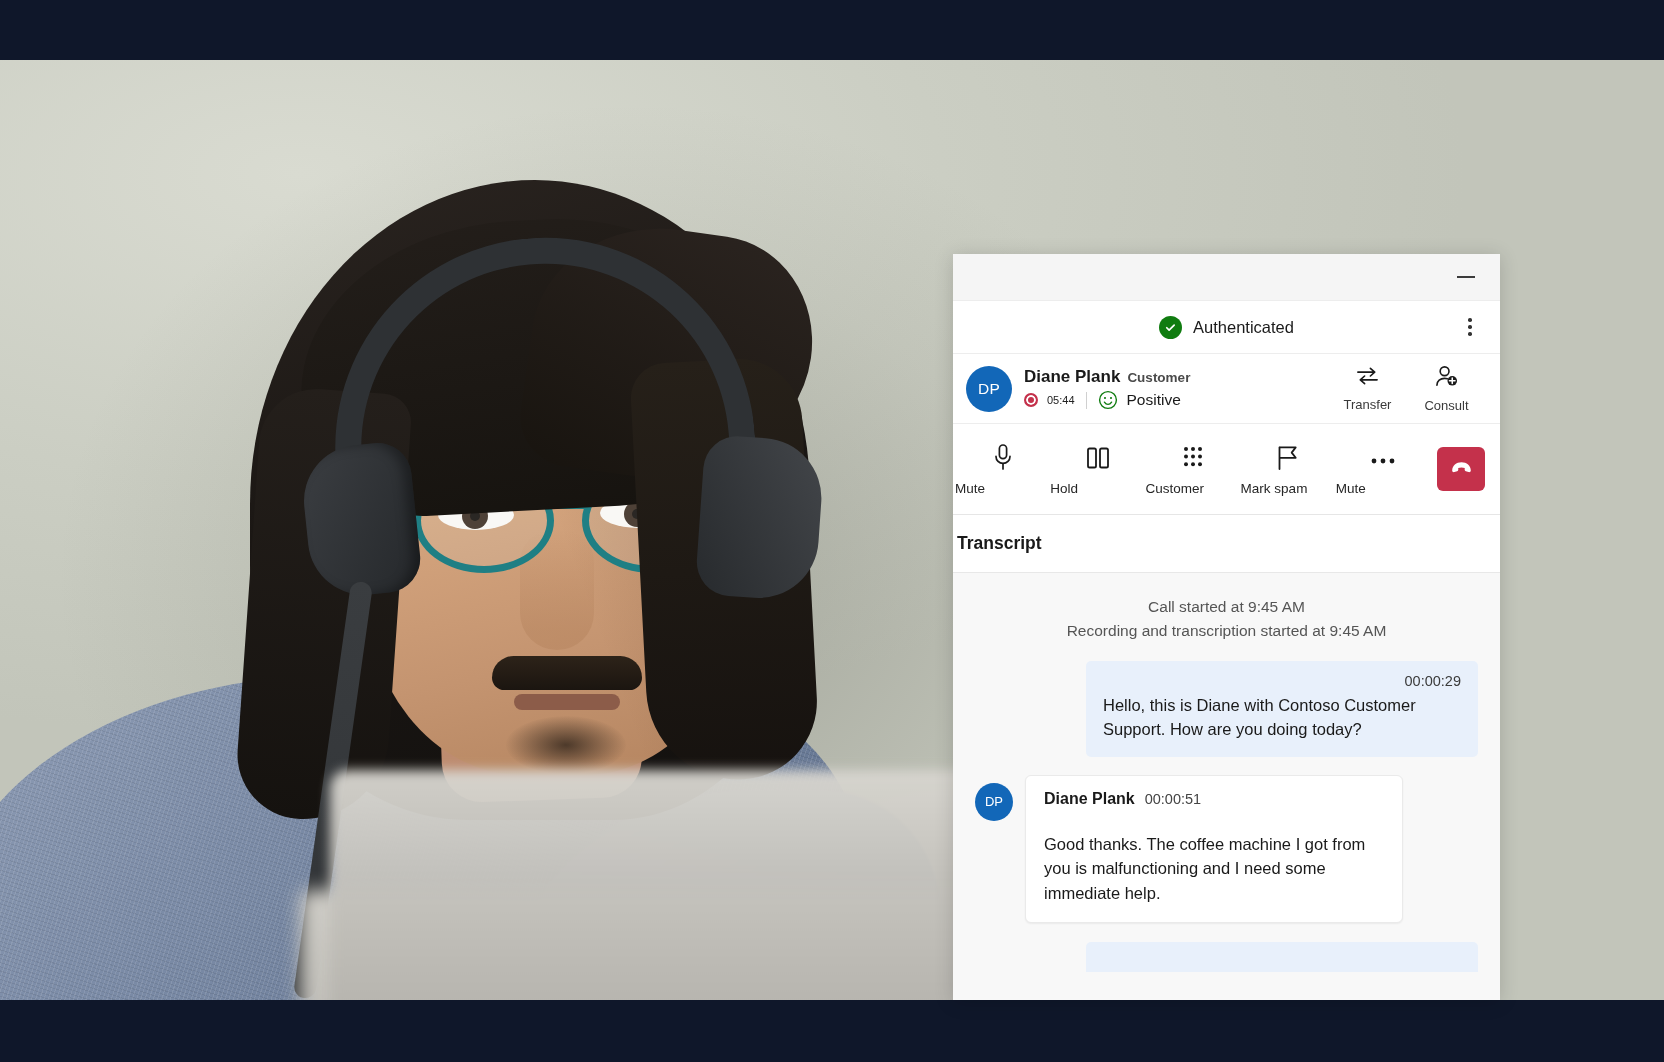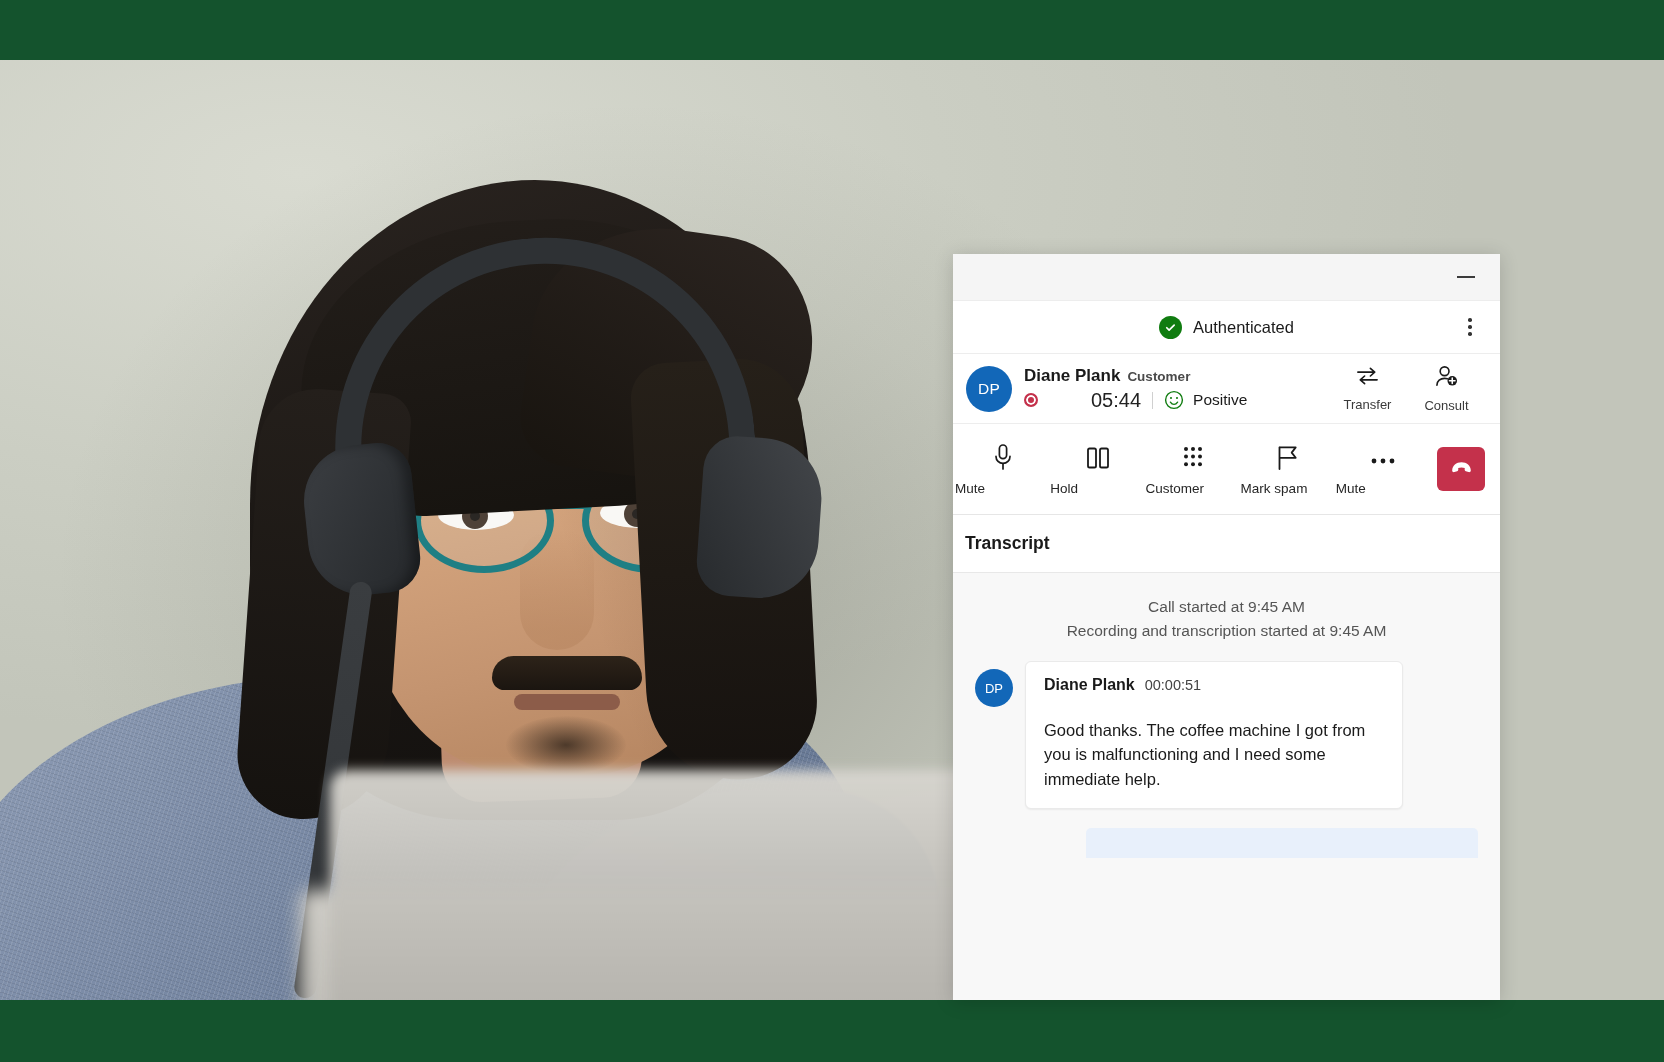--- a/index.html
+++ b/index.html
@@ -3,21 +3,21 @@
 <meta charset="utf-8">
 <style>
   * { box-sizing: border-box; margin: 0; padding: 0; }
   html, body {
     width: 1664px; height: 1062px;
     background: #ffffff;
     font-family: "Liberation Sans", sans-serif;
     overflow: hidden;
   }
 
-  #stage { position: relative; width: 1664px; height: 1062px; background: #14532d; }
+  #stage { position: relative; width: 1664px; height: 1062px; background: #0f172a; }
 
   
   .photo {
     position: absolute;
     left: 0; top: 60px;
     width: 1664px; height: 940px;
     overflow: hidden;
     background: #cfd2c8;
   }
   .wall {
@@ -260,21 +260,21 @@
   .contact-info { margin-left: 12px; flex: 1 1 auto; min-width: 0; }
   .name-line { display: flex; align-items: baseline; gap: 7px; }
   .c-name { font-size: 17px; font-weight: bold; color: #1a1a1a; }
   .c-role { font-size: 13.5px; color: #4a4a4a; font-weight: bold; }
   .meta-line { display: flex; align-items: center; gap: 9px; margin-top: 3px; }
   .rec-dot {
     width: 14px; height: 14px; border-radius: 50%;
     border: 2.5px solid #c4314b; background: #c4314b;
     box-shadow: inset 0 0 0 2px #fff;
   }
-  .timer { font-size: 20px; color: #222; margin-left: 44px; }
+  .timer { font-size: 11px; color: #222; }
   .meta-sep { width: 1px; height: 17px; background: #d0d0d0; margin: 0 2px; }
   .sent-emoji { width: 20px; height: 20px; }
   .sent-text { font-size: 15.5px; color: #1a1a1a; }
 
   .hdr-actions { display: flex; gap: 0; flex: 0 0 auto; }
   .hdr-act {
     width: 79px; display: flex; flex-direction: column; align-items: center;
     gap: 6px; cursor: pointer;
   }
   .hdr-act .lbl { font-size: 13px; color: #3a3a3a; }
@@ -291,21 +291,21 @@
   .act .lbl { font-size: 13.5px; color: #262626; }
   .act .ico { height: 30px; display: flex; align-items: flex-end; justify-content: center; }
   .endcall {
     width: 48px; height: 44px; background: #c4314b; border-radius: 6px;
     display: flex; align-items: center; justify-content: center;
     margin-right: 9px; margin-left: 6px; cursor: pointer; flex: 0 0 auto;
   }
 
   .transcript-hdr {
     height: 58px; background: #fff; border-bottom: 1px solid #e8e8e8;
-    display: flex; align-items: center; padding-left: 12px;
+    display: flex; align-items: center; padding-left: 4px;
     flex: 0 0 auto;
   }
   .transcript-hdr .t { font-size: 17.5px; font-weight: bold; color: #1a1a1a; }
 
   .transcript-body {
     flex: 1 1 auto; background: #f8f8f8; padding: 22px 22px 12px 22px;
     overflow: hidden;
   }
   .sysline { text-align: center; font-size: 15.5px; color: #555; line-height: 1.55; }
 
@@ -535,20 +535,26 @@
     </div>
 
     <div class="transcript-hdr">
       <span class="t">Transcript</span>
     </div>
 
     <div class="transcript-body">
       <div class="sysline">Call started at 9:45 AM</div>
       <div class="sysline">Recording and transcription started at 9:45 AM</div>
 
+      <div class="msg-row right">
+        <div class="bubble-agent">
+          <div class="bub-time">00:00:29</div>
+          <div class="bub-text">Hello, this is Diane with Contoso Customer Support. How are you doing today?</div>
+        </div>
+      </div>
 
       <div class="msg-row left">
         <div class="avatar-sm">DP</div>
         <div class="bubble-cust">
           <div class="cust-head">
             <span class="cust-name">Diane Plank</span>
             <span class="cust-time">00:00:51</span>
           </div>
           <div class="cust-text">Good thanks. The coffee machine I got from you is malfunctioning and I need some immediate help.</div>
         </div>

